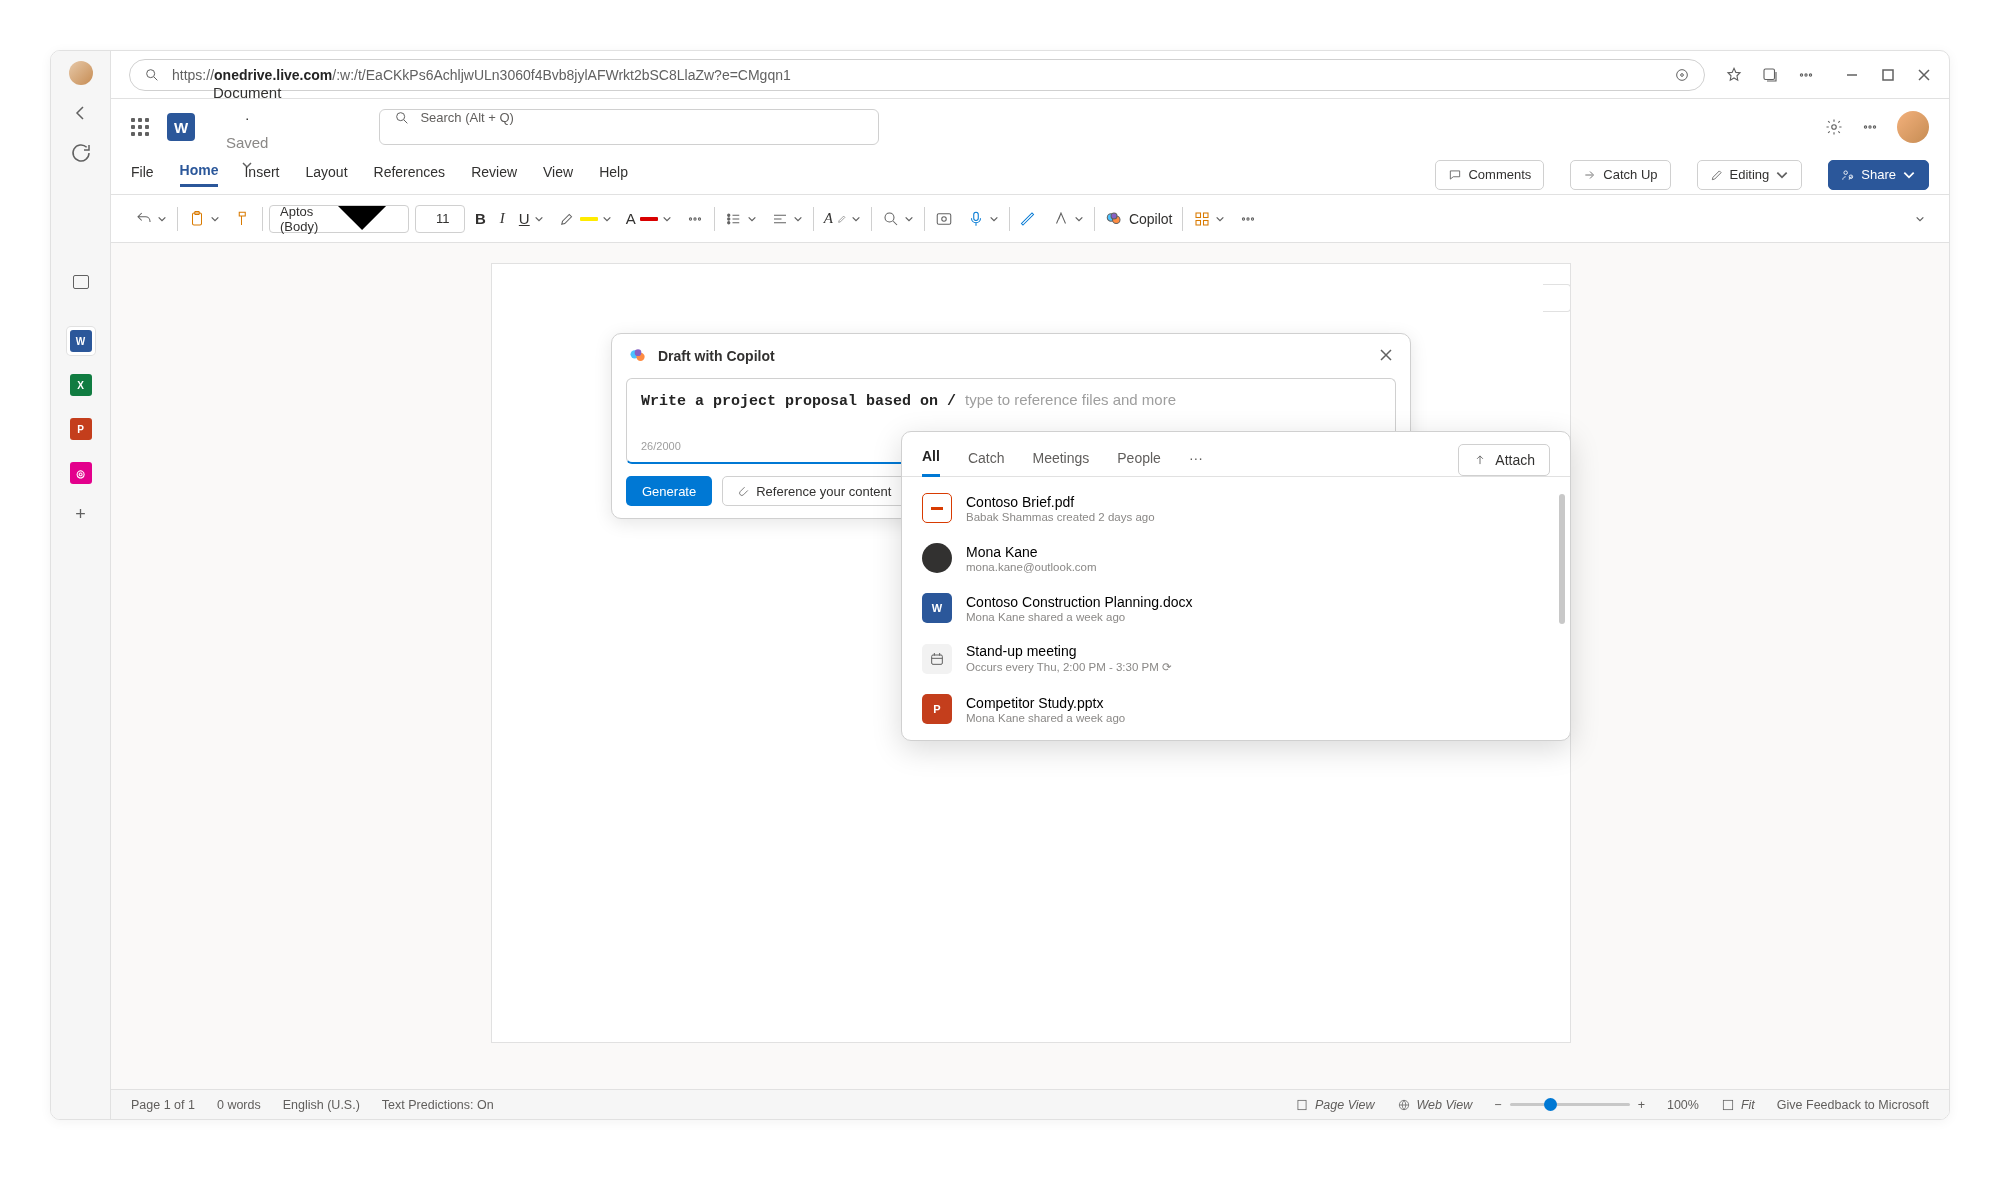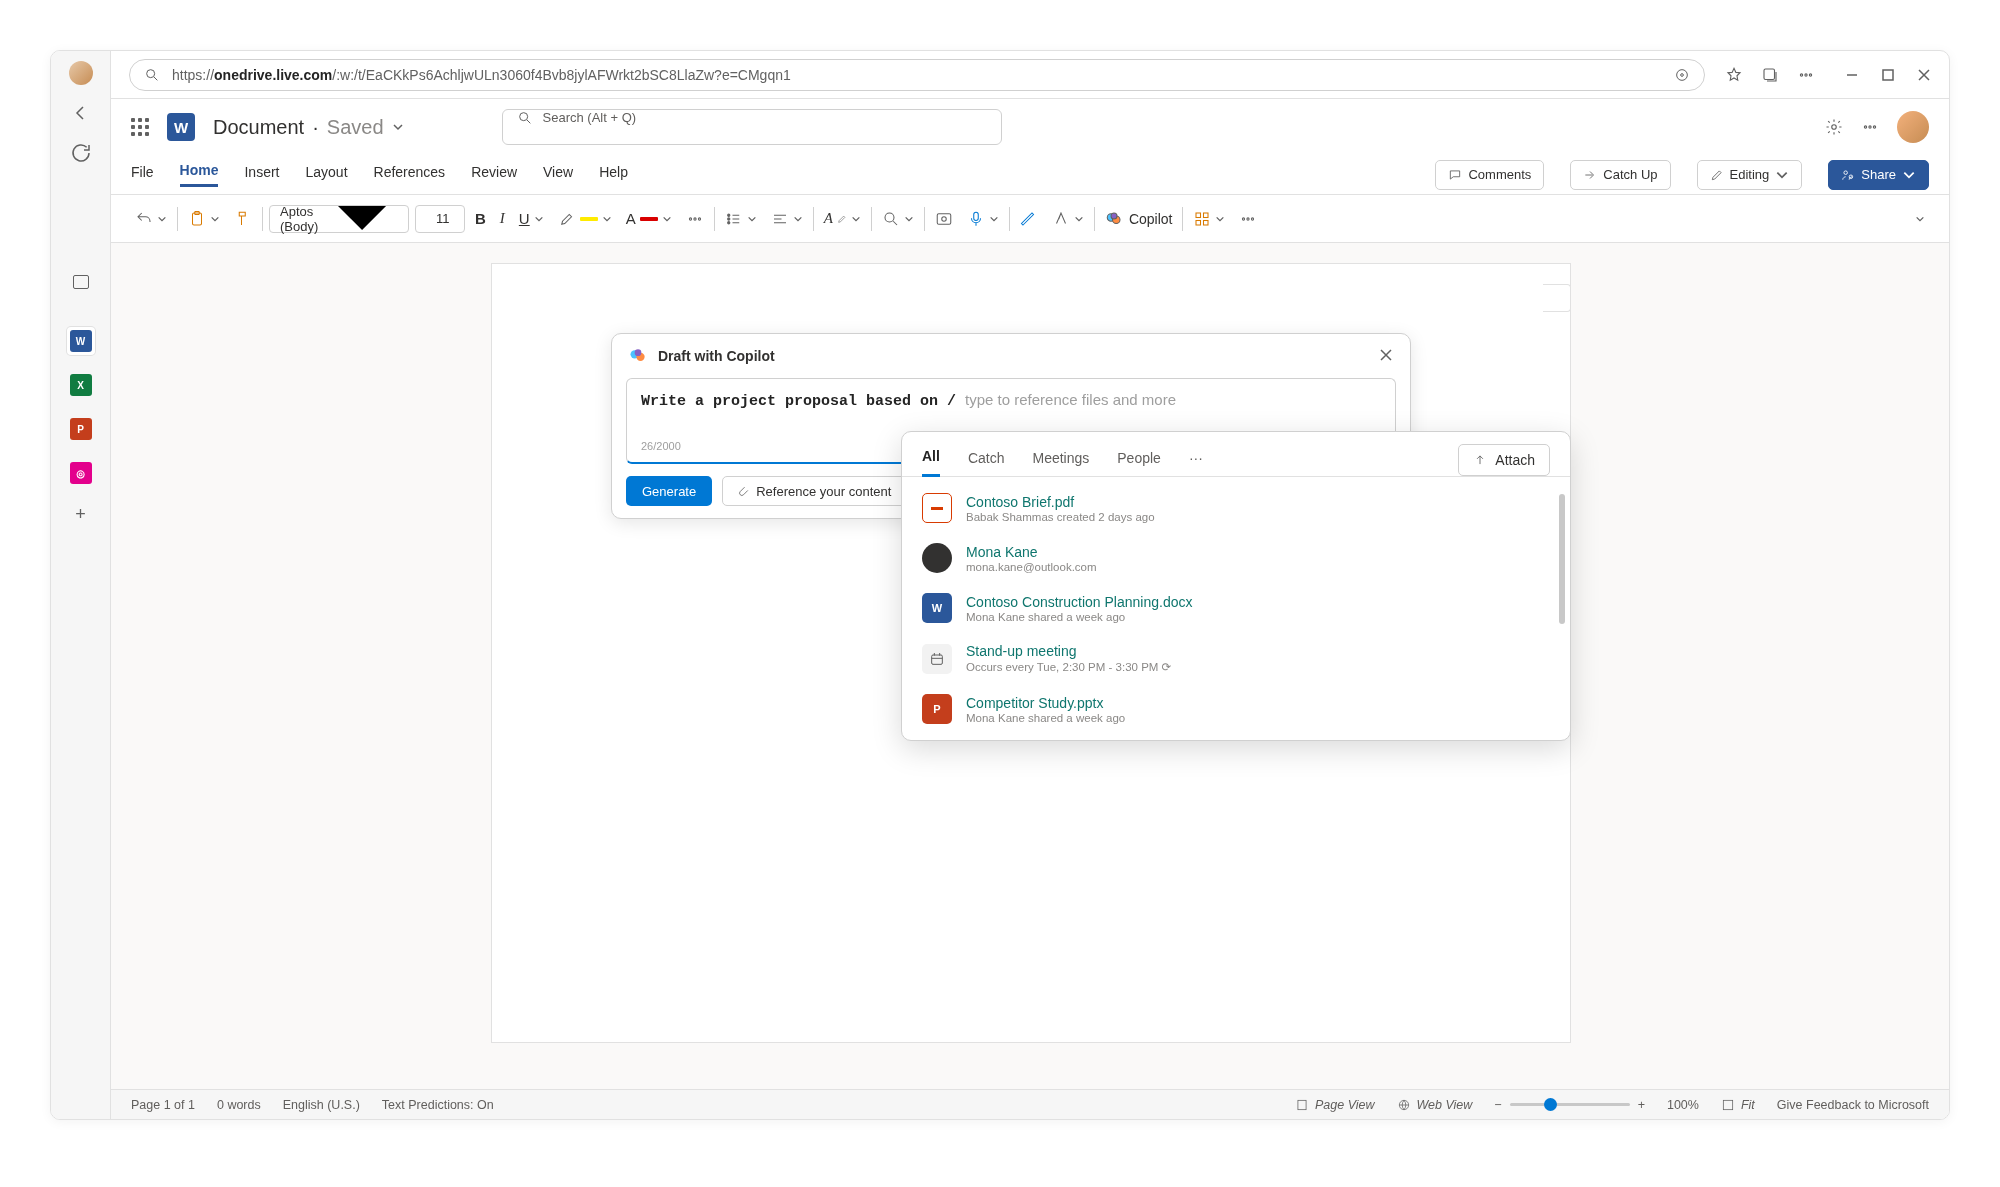--- a/index.html
+++ b/index.html
@@ -38,21 +38,21 @@
   .addr b{font-weight:600;color:#242424;}
   .addr .glass{width:16px;height:16px;stroke:#616161;stroke-width:1.5;fill:none;}
   .chrome .rbtns{display:flex;align-items:center;gap:18px;}
   .winbtns{display:flex;align-items:center;gap:22px;margin-left:10px;}
   .winbtns svg{width:14px;height:14px;stroke:#616161;stroke-width:1.5;fill:none;}
   
   .app-head{height:56px;display:flex;align-items:center;gap:18px;padding:0 20px;}
   .waffle{width:18px;height:18px;display:grid;grid-template-columns:repeat(3,4px);grid-template-rows:repeat(3,4px);gap:3px;}
   .waffle span{width:4px;height:4px;background:#616161;border-radius:1px;}
   .word-logo{width:28px;height:28px;background:#2b579a;border-radius:4px;display:flex;align-items:center;justify-content:center;color:#fff;font-weight:bold;font-size:15px;}
-  .doc-title{display:flex;align-items:center;gap:8px;font-size:20px;}
+  .doc-title{display:flex;align-items:center;gap:8px;font-size:15px;flex-direction:column;}
   .doc-title .saved{color:var(--text3);}
   .doc-title .chev{width:12px;height:12px;stroke:#616161;stroke-width:1.5;fill:none;}
   .search-box{width:500px;height:36px;margin-left:80px;border:1px solid var(--border2);border-radius:6px;display:flex;align-items:flex-start;gap:10px;padding:0 14px;color:var(--text2);position:relative;}
   .search-box svg{width:16px;height:16px;stroke:#616161;stroke-width:1.5;fill:none;}
   .app-head .spacer{flex:1;}
   .app-head .gear{width:18px;height:18px;stroke:#616161;stroke-width:1.5;fill:none;}
   .app-head .dots{width:18px;height:18px;stroke:#616161;stroke-width:1.5;fill:none;}
   .app-head .avatar{width:32px;height:32px;border-radius:50%;background:linear-gradient(135deg,#f3b17c,#c68c53);}
   
   .tabs-row{height:40px;display:flex;align-items:center;padding:0 20px;gap:26px;border-bottom:1px solid var(--border);}
@@ -107,21 +107,21 @@
   .rf-item{display:flex;align-items:center;gap:14px;padding:10px 20px;}
   .rf-icon{width:30px;height:30px;border-radius:5px;display:flex;align-items:center;justify-content:center;flex-shrink:0;}
   .rf-icon.pdf{background:#fff;border:1px solid #d83b01;}
   .rf-icon.pdf::after{content:"";width:12px;height:3px;background:#d83b01;}
   .rf-icon.person{border-radius:50%;background:#323130;}
   .rf-icon.word{background:#2b579a;color:#fff;font-size:11px;font-weight:bold;}
   .rf-icon.meet{background:#f2f2f2;}
   .rf-icon.meet svg{width:16px;height:16px;stroke:#616161;stroke-width:1.5;fill:none;}
   .rf-icon.ppt{background:#c43e1c;color:#fff;font-size:11px;font-weight:bold;}
   .rf-text{display:flex;flex-direction:column;gap:1px;}
-  .rf-text .t1{font-size:14px;color:#0f766e;}
+  .rf-text .t1{font-size:14px;color:#000000;}
   .rf-text .t2{font-size:11.5px;color:#8a8886;}
   .rf-scroll{position:absolute;right:4px;top:54px;bottom:8px;width:8px;}
   .rf-scroll .thumb{position:absolute;top:8px;width:6px;height:130px;background:#c8c8c8;border-radius:3px;right:1px;}
   
   .status{position:absolute;left:60px;right:0;bottom:0;height:30px;background:#f6f6f6;border-top:1px solid var(--border);display:flex;align-items:center;gap:22px;padding:0 20px;font-size:12.5px;color:var(--text2);}
   .status .spacer{flex:1;}
   .view-toggle{display:flex;gap:6px;font-style:italic;}
   .view-toggle svg{width:14px;height:14px;stroke:#616161;stroke-width:1.3;fill:none;}
   .zoom-slider{display:flex;align-items:center;gap:8px;}
   .zoom-track{width:120px;height:3px;background:#c8c8c8;border-radius:2px;position:relative;}
@@ -536,21 +536,21 @@
             </div>
             <div class="rf-item">
               <div class="rf-icon meet">
                   <svg viewBox="0 0 24 24">
                     <rect x="4" y="6" width="16" height="14" rx="2"></rect>
                     <path d="M8 3v4M16 3v4M4 11h16"></path>
                   </svg>
                 </div>
               <div class="rf-text">
                   <div class="t1">Stand-up meeting</div>
-                  <div class="t2">Occurs every Tue, 2:30 PM - 3:30 PM ⟳</div>
+                  <div class="t2">Occurs every Thu, 2:00 PM - 3:30 PM ⟳</div>
                 </div>
             </div>
             <div class="rf-item">
               <div class="rf-icon ppt">P</div>
               <div class="rf-text">
                   <div class="t1">Competitor Study.pptx</div>
                   <div class="t2">Mona Kane shared a week ago</div>
                 </div>
             </div>
           </div>

